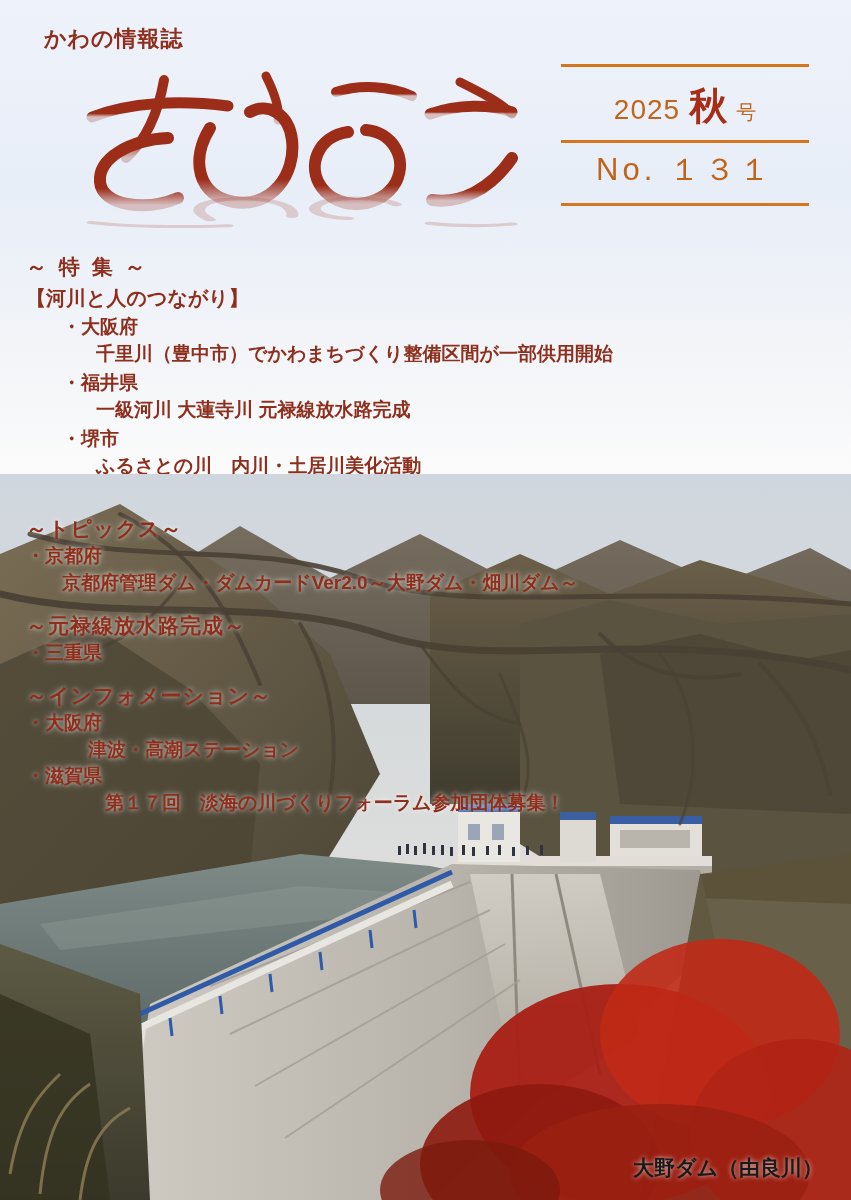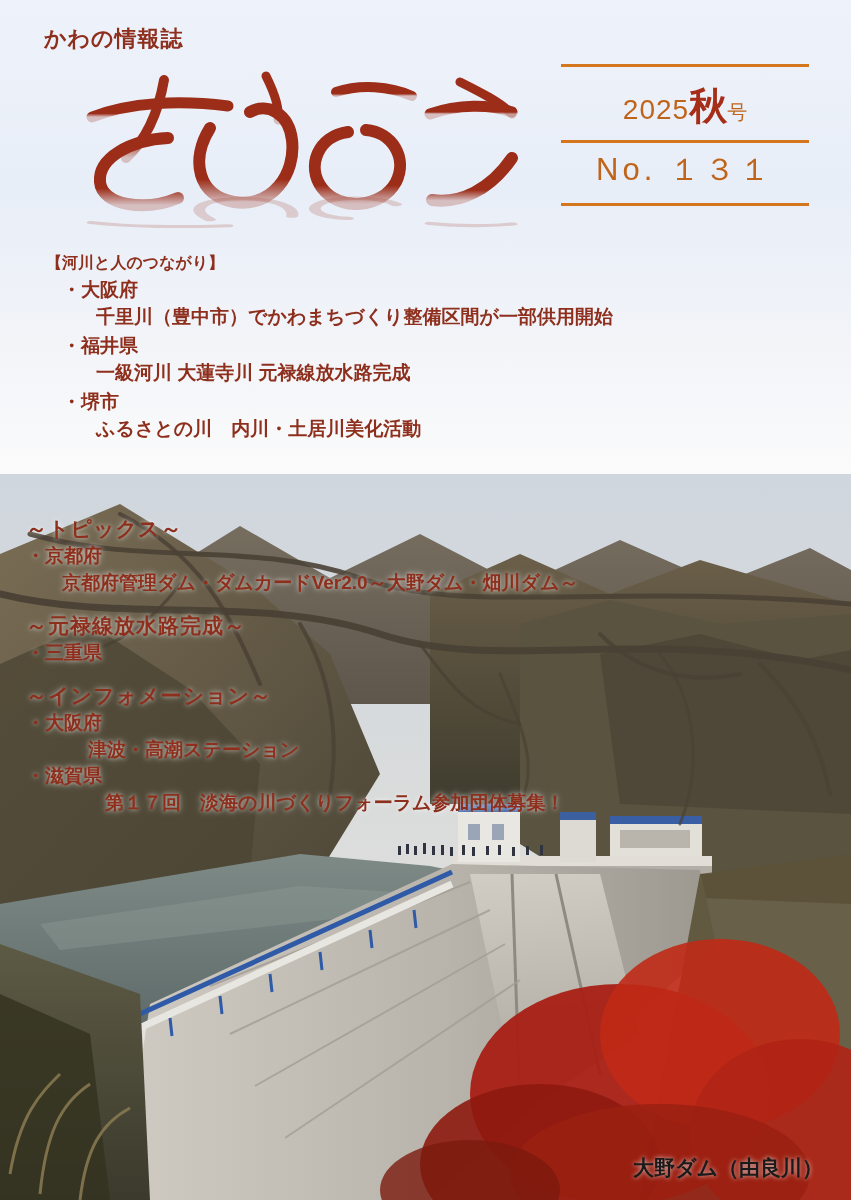--- a/index.html
+++ b/index.html
@@ -57,21 +57,21 @@
   }
   .issue-rule {
     height: 3px;
     background: #d3761d;
     width: 100%;
   }
   .issue-line1 {
     display: flex;
     align-items: baseline;
     justify-content: center;
-    gap: 0;
+    gap: 9px;
     padding: 14px 0 8px 0;
     color: #c0641a;
   }
   .issue-year {
     font-size: 28px;
     letter-spacing: 1px;
     color: #c0641a;
   }
   .issue-season {
     font-size: 38px;
@@ -98,22 +98,22 @@
     color: #8e2f1d;
     font-weight: bold;
     line-height: 1.42;
   }
   .feature .ttl {
     font-size: 21px;
     letter-spacing: 3px;
     margin-bottom: 2px;
   }
   .feature .sub {
-    font-size: 16px;
-    margin-left: 20px;
+    font-size: 20px;
+    margin-left: 0;
   }
   .feature ul {
     list-style: none;
     margin: 2px 0 0 0;
     padding: 0;
   }
   .feature li {
     font-size: 19px;
     margin-left: 36px;
     margin-top: 2px;
@@ -224,20 +224,21 @@
     </div>
     <div class="issue-rule"></div>
     <div class="issue-no">
       <span>No.</span>
       <span>１３１</span>
     </div>
     <div class="issue-rule"></div>
   </div>
 
   <div class="feature">
+    <div class="ttl">～ 特  集 ～</div>
     <div class="sub">【河川と人のつながり】</div>
     <ul>
       <li>
         <span>・大阪府</span>
         <span class="detail">千里川（豊中市）でかわまちづくり整備区間が一部供用開始</span>
       </li>
       <li>
         <span>・福井県</span>
         <span class="detail">一級河川  大蓮寺川  元禄線放水路完成</span>
       </li>

